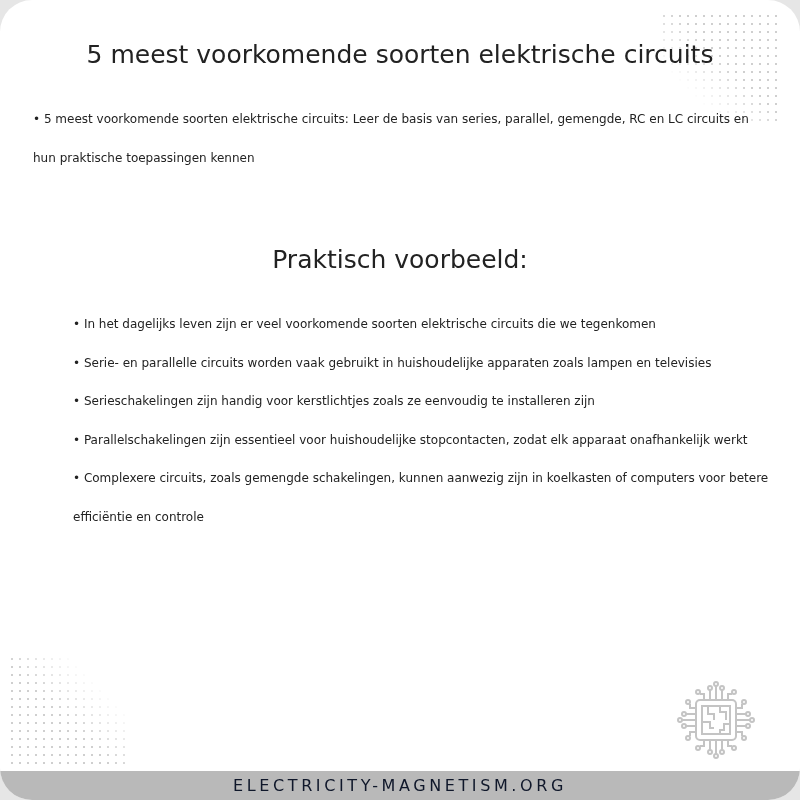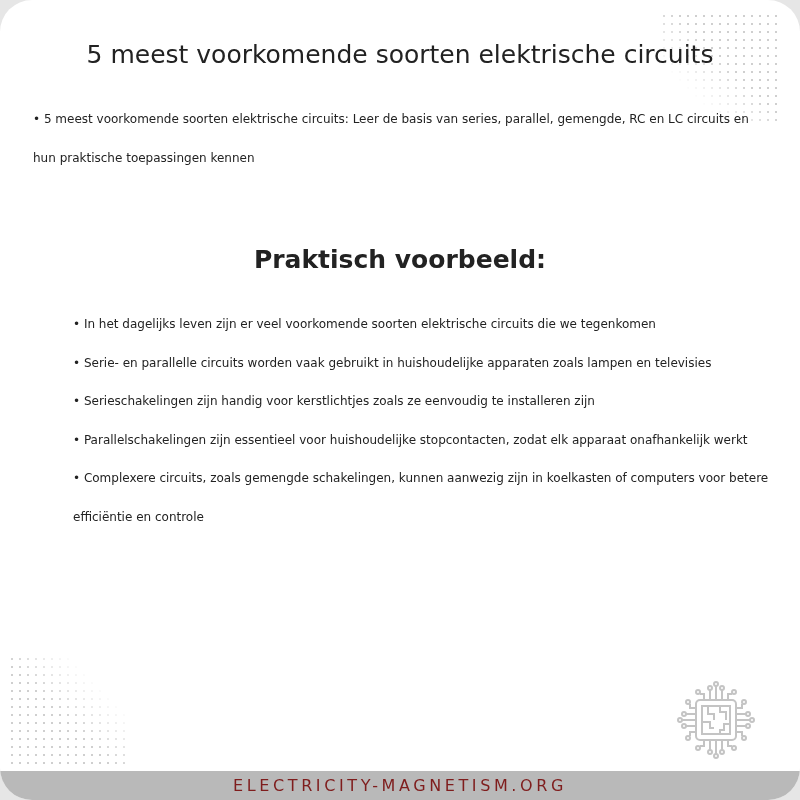--- a/index.html
+++ b/index.html
@@ -32,28 +32,28 @@
     position: absolute; left: 0; top: 40px; width: 800px;
     text-align: center; font-size: 25px; color: #222;
   }
   .text {
     position: absolute; left: 33px; width: 740px;
     font-size: 12px; line-height: 38.5px; color: #222;
   }
   .intro { top: 100px; }
   .subtitle {
     position: absolute; left: 0; top: 245px; width: 800px;
-    text-align: center; font-size: 25px; color: #222; font-weight: bold;
+    text-align: center; font-size: 25px; color: #222;
   }
   .bullets { top: 305px; margin-left: 40px; }
   .bullet { display: block; }
   .footer {
     position: absolute; left: 0; top: 771px; width: 800px; height: 29px;
     background: #b9b9b9;
-    text-align: center; color: #7f1d1d;
+    text-align: center; color: #0f172a;
     font-family: "DejaVu Sans", sans-serif;
     font-size: 16px; letter-spacing: 3.6px; line-height: 29px;
   }
   .chip {
     position: absolute; left: 676px; top: 680px; width: 80px; height: 80px;
   }
 </style>
 </head>
 <body>
 

